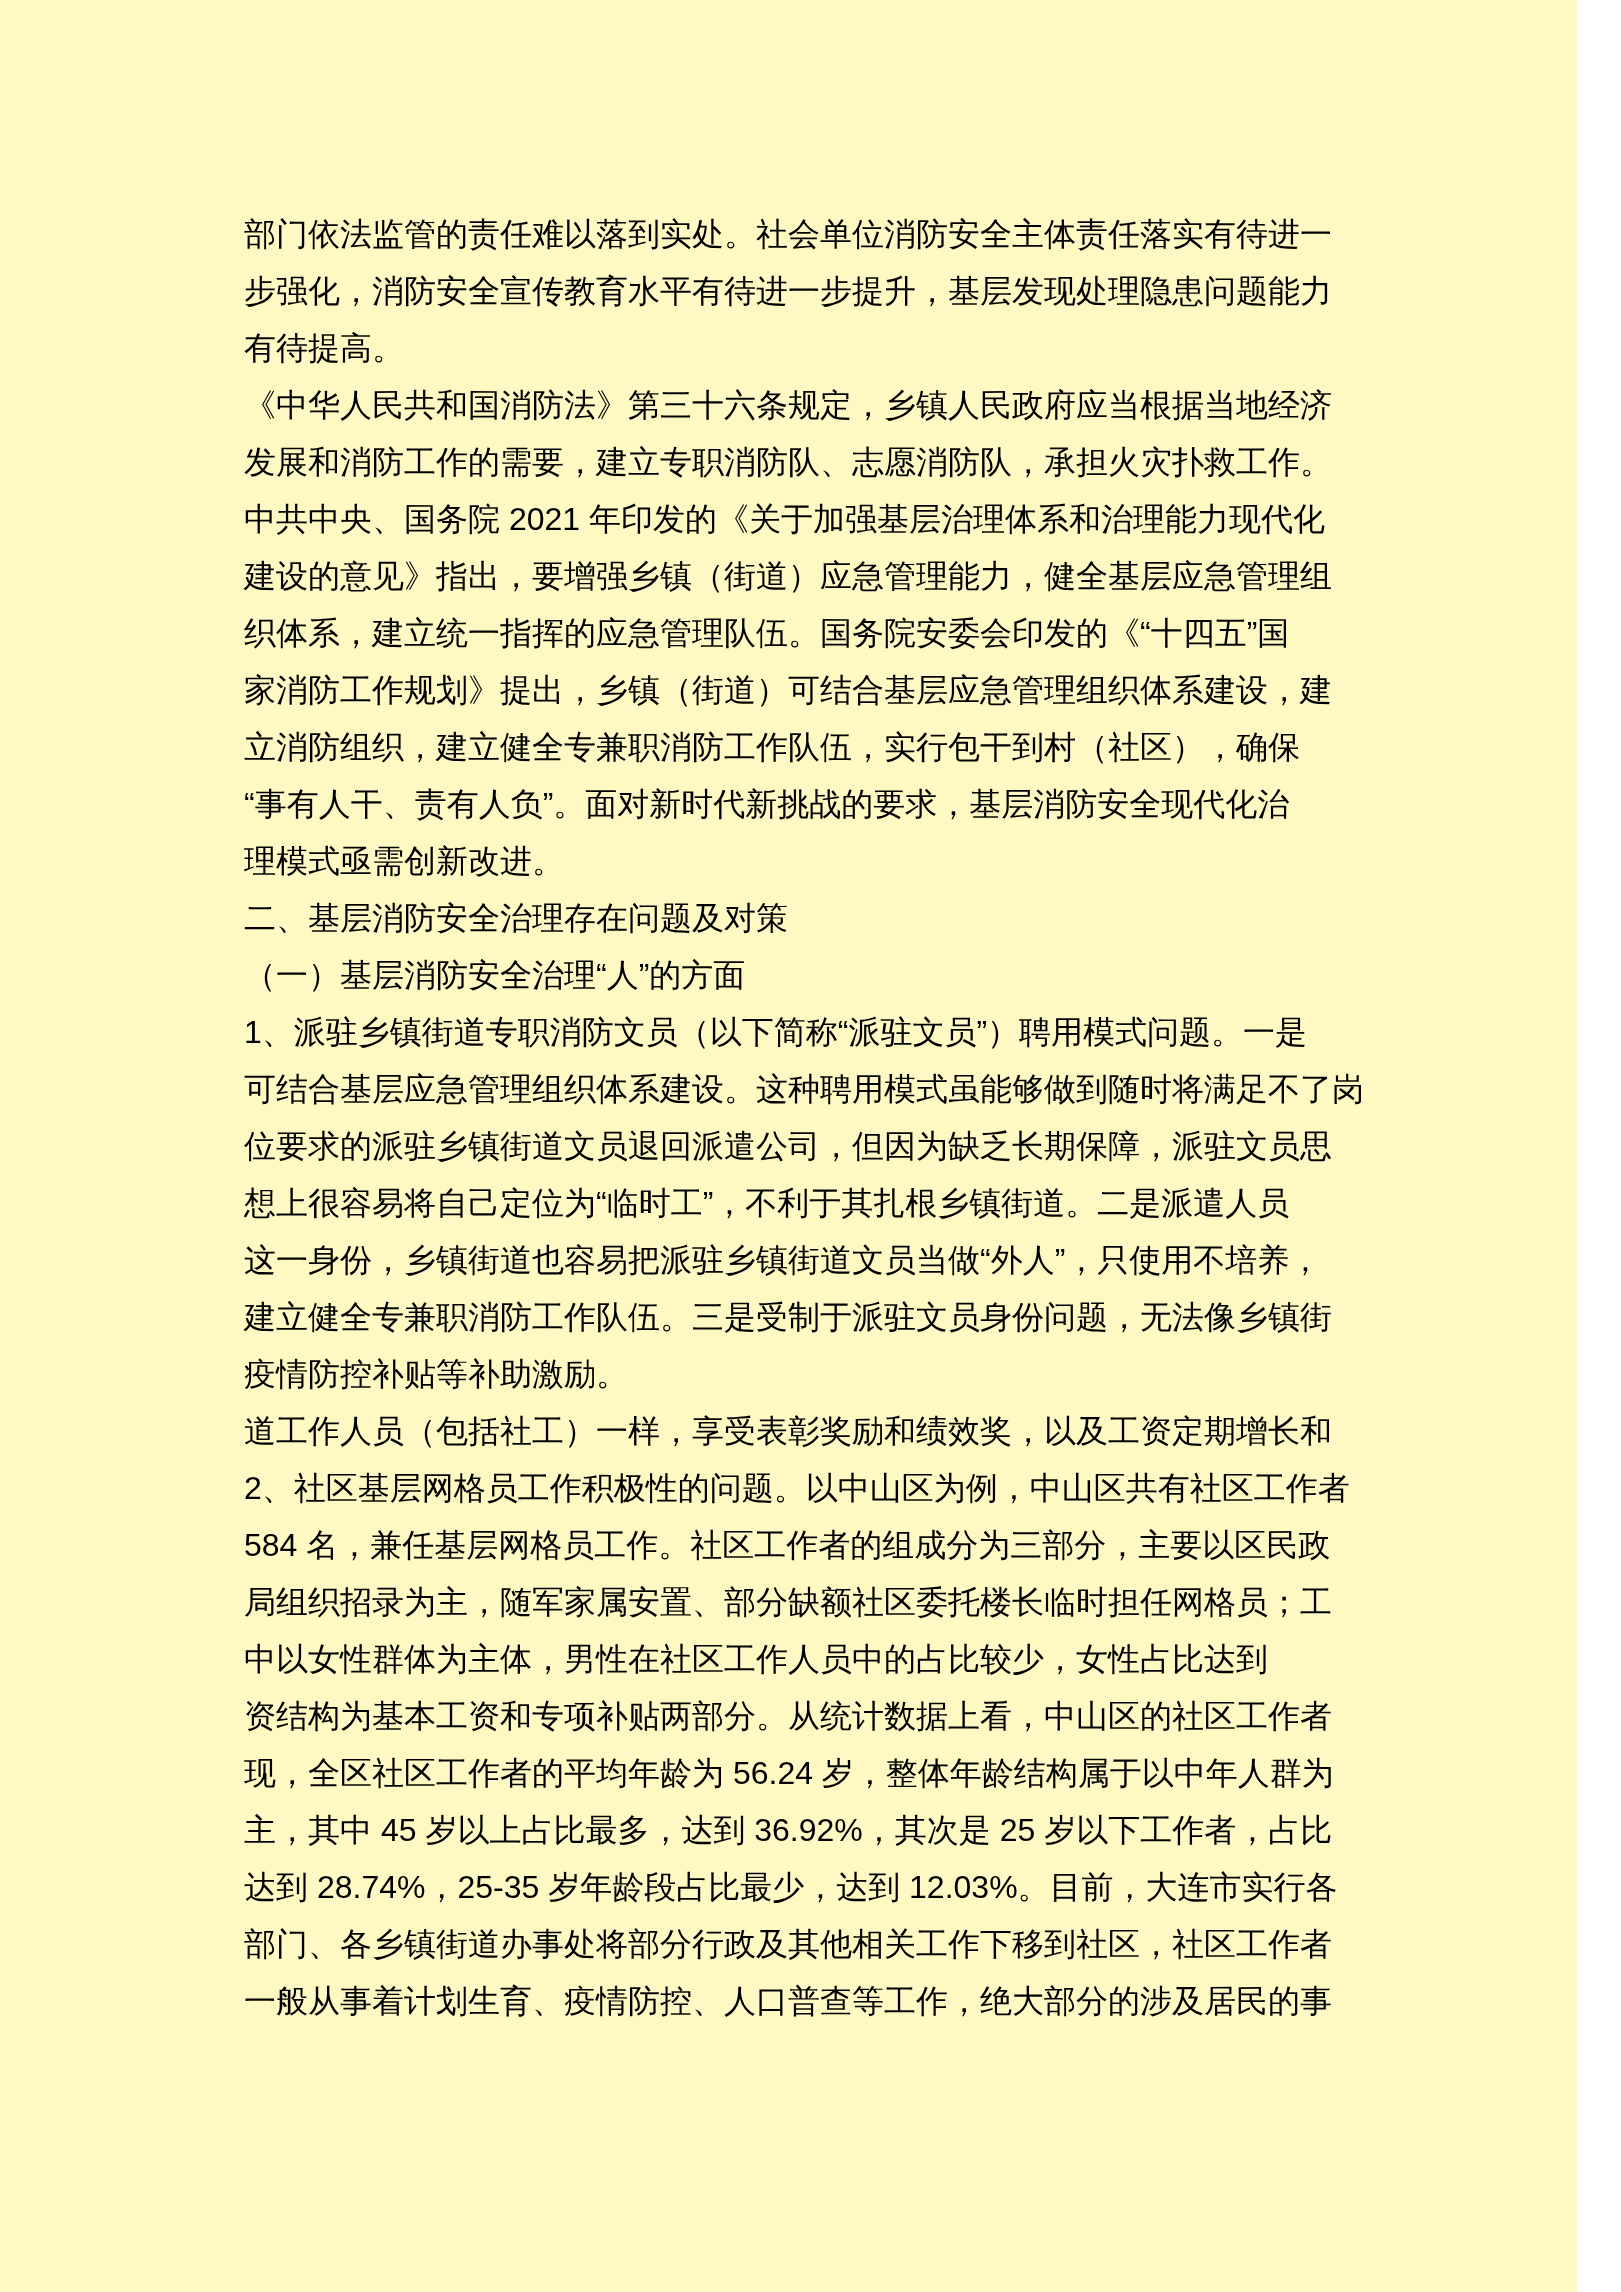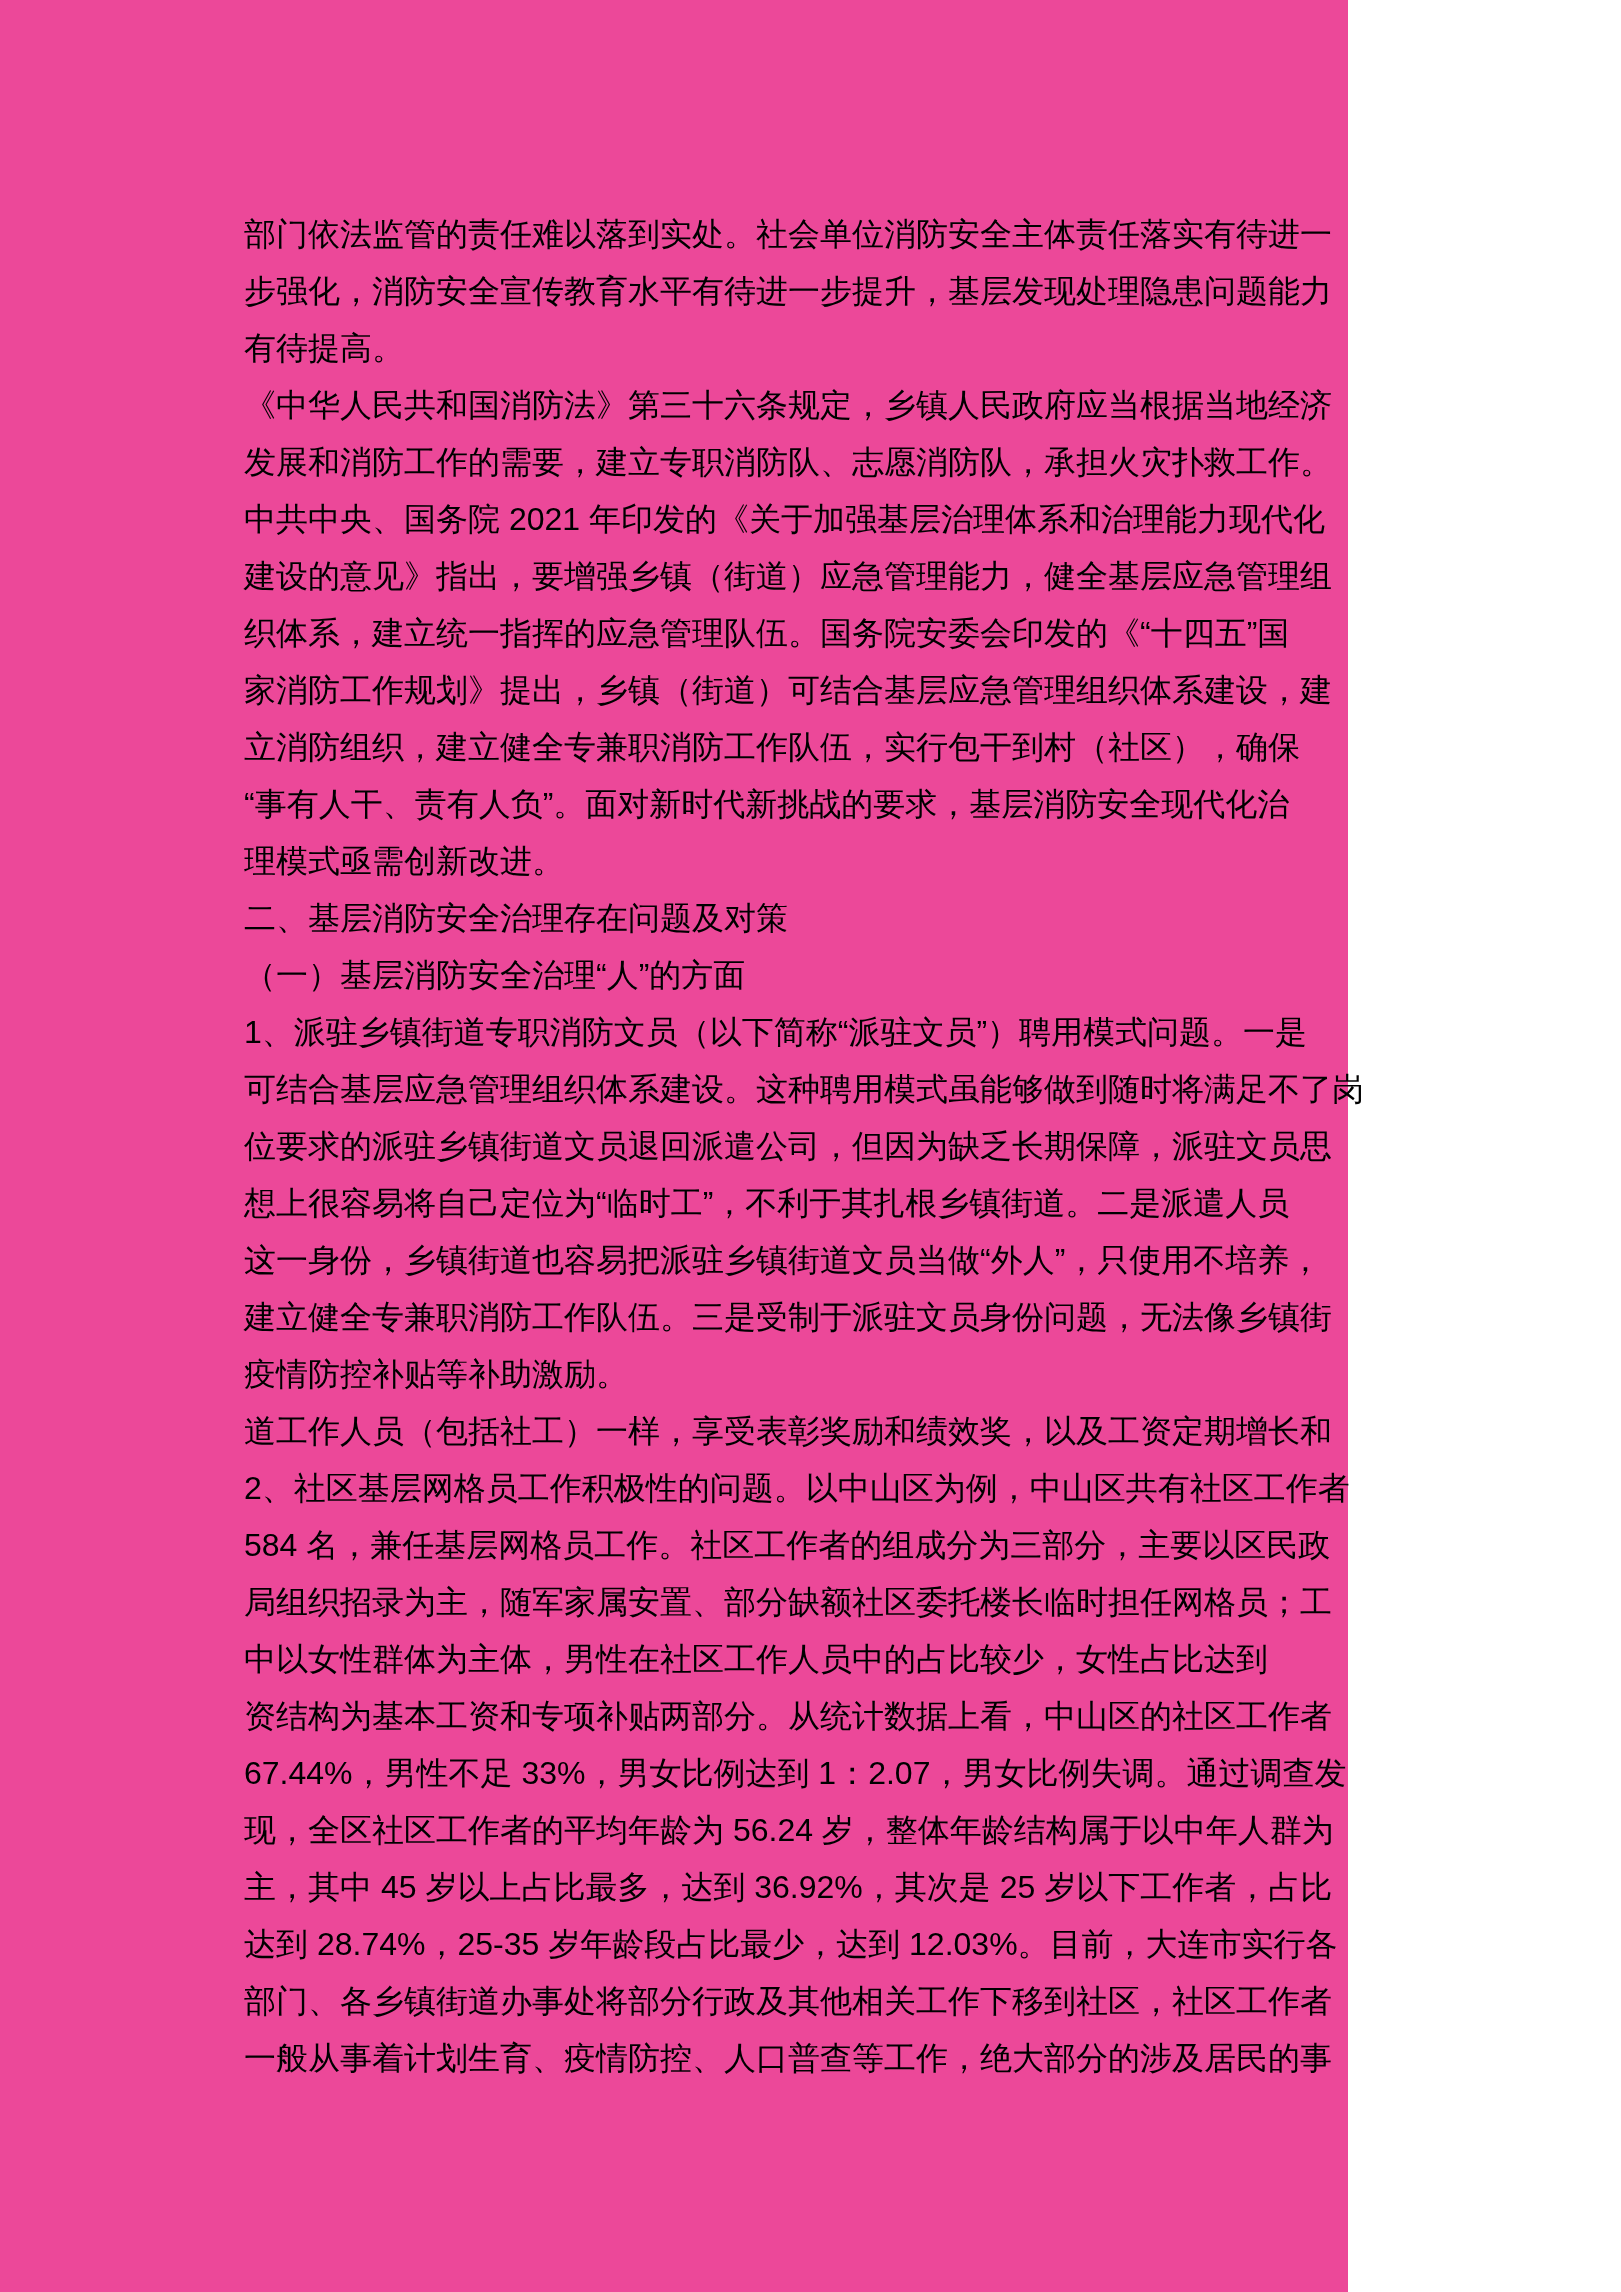--- a/index.html
+++ b/index.html
@@ -11,23 +11,23 @@
     width: 1621px;
     height: 2293px;
     position: relative;
     overflow: hidden;
     font-family: "Liberation Sans", sans-serif;
   }
   .page {
     position: absolute;
     left: 0;
     top: 0;
-    width: 1348px;
+    width: 1577px;
     height: 2293px;
-    background: #ec4899;
+    background: #fef9c3;
   }
   .text-block {
     position: absolute;
     left: 244px;
     top: 206px;
     width: 1142px;
     color: #000000;
     font-size: 32px;
     line-height: 57px;
   }
@@ -68,21 +68,20 @@
     <div class="line">这一身份，乡镇街道也容易把派驻乡镇街道文员当做“外人”，只使用不培养，</div>
     <div class="line">建立健全专兼职消防工作队伍。三是受制于派驻文员身份问题，无法像乡镇街</div>
     <div class="line">疫情防控补贴等补助激励。</div>
     <div class="line">道工作人员（包括社工）一样，享受表彰奖励和绩效奖，以及工资定期增长和</div>
 
     <div class="line">2、社区基层网格员工作积极性的问题。以中山区为例，中山区共有社区工作者</div>
     <div class="line">584 名，兼任基层网格员工作。社区工作者的组成分为三部分，主要以区民政</div>
     <div class="line">局组织招录为主，随军家属安置、部分缺额社区委托楼长临时担任网格员；工</div>
     <div class="line">中以女性群体为主体，男性在社区工作人员中的占比较少，女性占比达到</div>
     <div class="line">资结构为基本工资和专项补贴两部分。从统计数据上看，中山区的社区工作者</div>
-    <div class="line">67.44%，男性不足 33%，男女比例达到 1：2.07，男女比例失调。通过调查发</div>
     <div class="line">现，全区社区工作者的平均年龄为 56.24 岁，整体年龄结构属于以中年人群为</div>
     <div class="line">主，其中 45 岁以上占比最多，达到 36.92%，其次是 25 岁以下工作者，占比</div>
     <div class="line">达到 28.74%，25-35 岁年龄段占比最少，达到 12.03%。目前，大连市实行各</div>
     <div class="line">部门、各乡镇街道办事处将部分行政及其他相关工作下移到社区，社区工作者</div>
     <div class="line">一般从事着计划生育、疫情防控、人口普查等工作，绝大部分的涉及居民的事</div>
 
   </div>
 </div>
 
 

